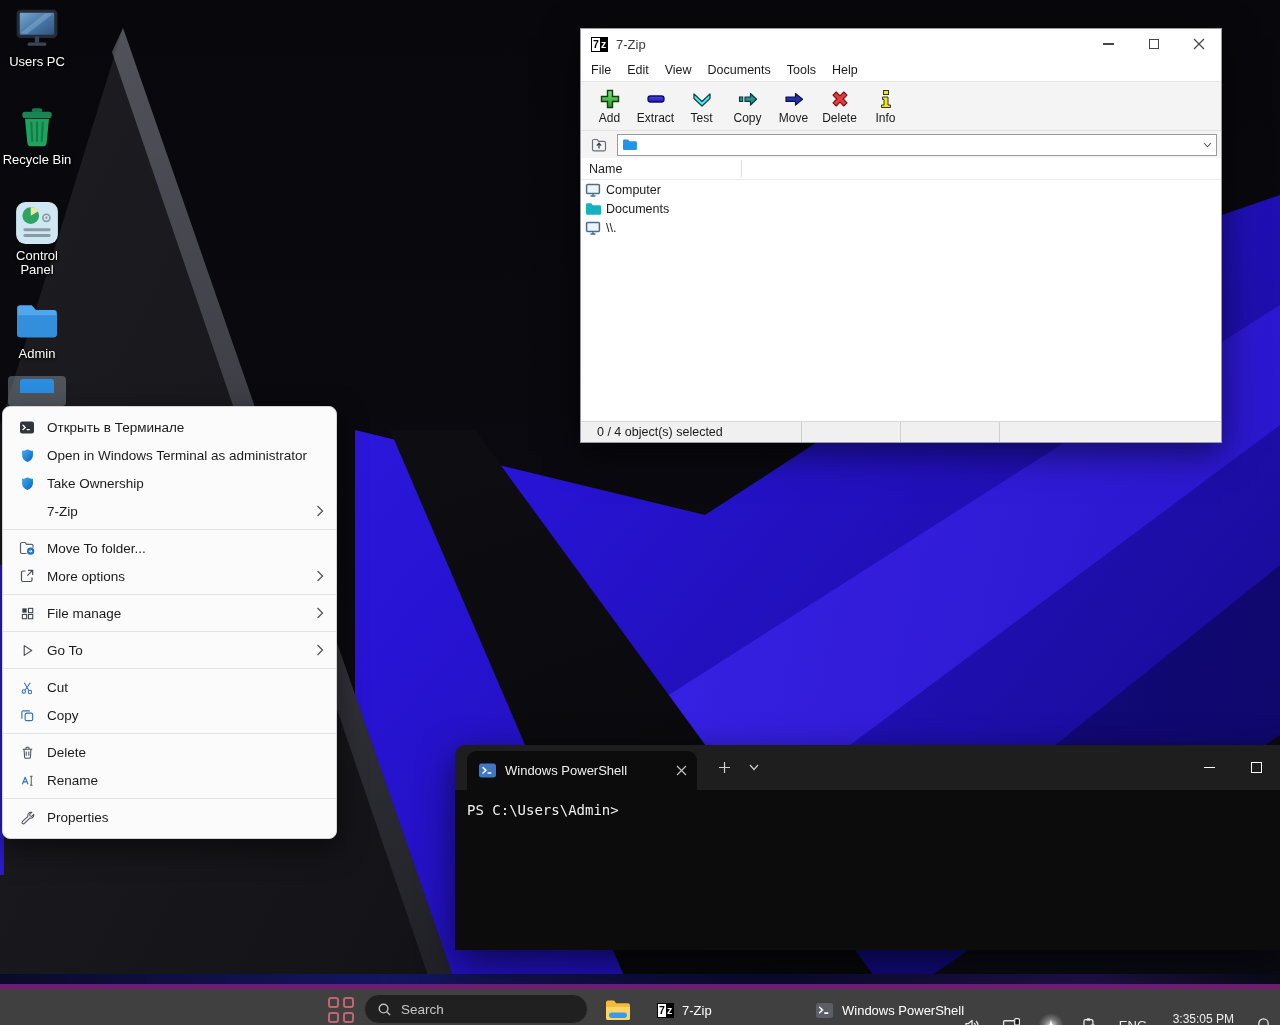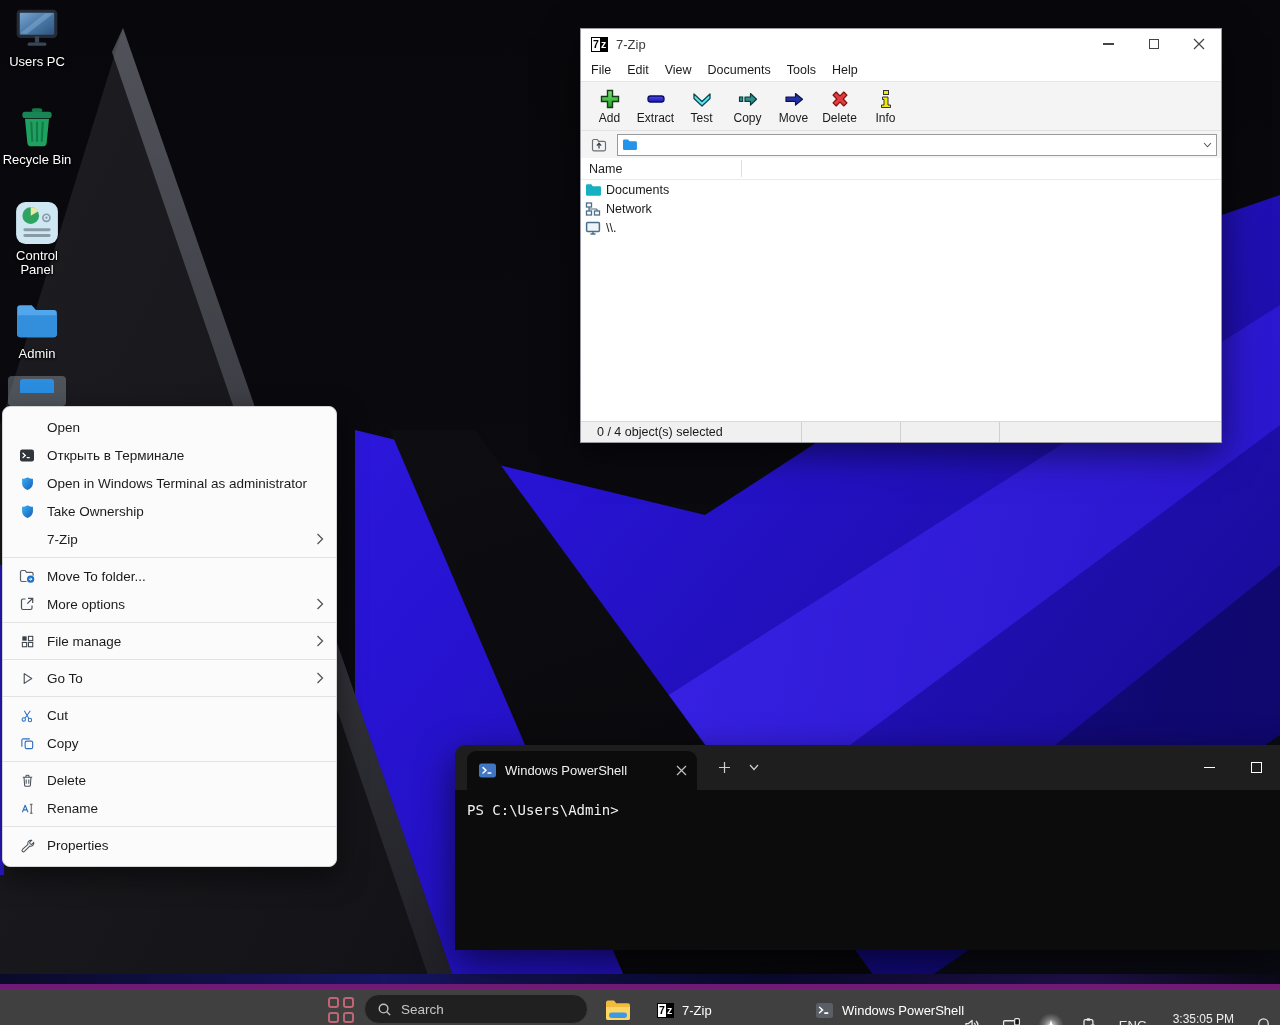--- a/index.html
+++ b/index.html
@@ -290,33 +290,31 @@
       </span>
     </div>
   </div>
 
   <div class="sz-list">
     <div class="sz-header">
       <span>Name</span>
       <span class="hsep"></span>
     </div>
     <div class="sz-row">
+      <svg width="16" height="16" viewBox="0 0 16 16">
+        <rect x="1.6" y="2.6" width="12.8" height="8.8" rx="1" fill="#eef5fa" stroke="#4a6f8a" stroke-width="1.5"></rect>
+        <path d="M5.5 14 h5 M8 11.5 v2.3" stroke="#4a6f8a" stroke-width="1.4" fill="none"></path>
+      </svg>
+      <span>Computer</span>
+    </div>
+    <div class="sz-row">
       <svg width="16" height="14" viewBox="0 0 16 14">
         <path d="M1 2.5 a1.3 1.3 0 0 1 1.3 -1.3 h4 l1.5 2 h6.9 a1.3 1.3 0 0 1 1.3 1.3 v7 a1.3 1.3 0 0 1 -1.3 1.3 H2.3 a1.3 1.3 0 0 1 -1.3 -1.3 Z" fill="#17b0c0"></path>
       </svg>
       <span>Documents</span>
-    </div>
-    <div class="sz-row">
-      <svg width="16" height="16" viewBox="0 0 16 16">
-        <rect x="1.5" y="2" width="5" height="4" fill="none" stroke="#4a6f8a" stroke-width="1.3"></rect>
-        <rect x="1.5" y="10" width="5" height="4" fill="none" stroke="#4a6f8a" stroke-width="1.3"></rect>
-        <rect x="9.5" y="10" width="5" height="4" fill="none" stroke="#4a6f8a" stroke-width="1.3"></rect>
-        <path d="M4 6 v4 M4 8 h8 M12 8 v2" stroke="#4a6f8a" stroke-width="1.2" fill="none"></path>
-      </svg>
-      <span>Network</span>
     </div>
     <div class="sz-row">
       <svg width="16" height="16" viewBox="0 0 16 16">
         <rect x="1.6" y="2.6" width="12.8" height="8.8" rx="1" fill="#eef5fa" stroke="#4a6f8a" stroke-width="1.5"></rect>
         <path d="M5.5 14 h5 M8 11.5 v2.3" stroke="#4a6f8a" stroke-width="1.4" fill="none"></path>
       </svg>
       <span>\\.</span>
     </div>
   </div>
 
@@ -360,24 +358,20 @@
         </span>
     </div>
   </div>
   <div class="term-body">
     <span>PS C:\Users\Admin&gt;</span>
   </div>
 </div>
 
 <div class="cmenu">
 
-  <div class="cm-item">
-    <span class="cm-ico"></span>
-    <span class="cm-label">Open</span>
-  </div>
 
   <div class="cm-item">
     <span class="cm-ico">
       <svg width="16" height="15" viewBox="0 0 16 15">
         <rect x="1" y="1.5" width="14" height="12" rx="2.2" fill="#31363c"></rect>
         <path d="M4 5.3 L6.3 7.4 L4 9.5" stroke="#fff" stroke-width="1.3" fill="none" stroke-linecap="round"></path>
         <rect x="7.5" y="9" width="3.4" height="1.2" rx=".6" fill="#fff"></rect>
       </svg>
     </span>
     <span class="cm-label">Открыть в Терминале</span>

